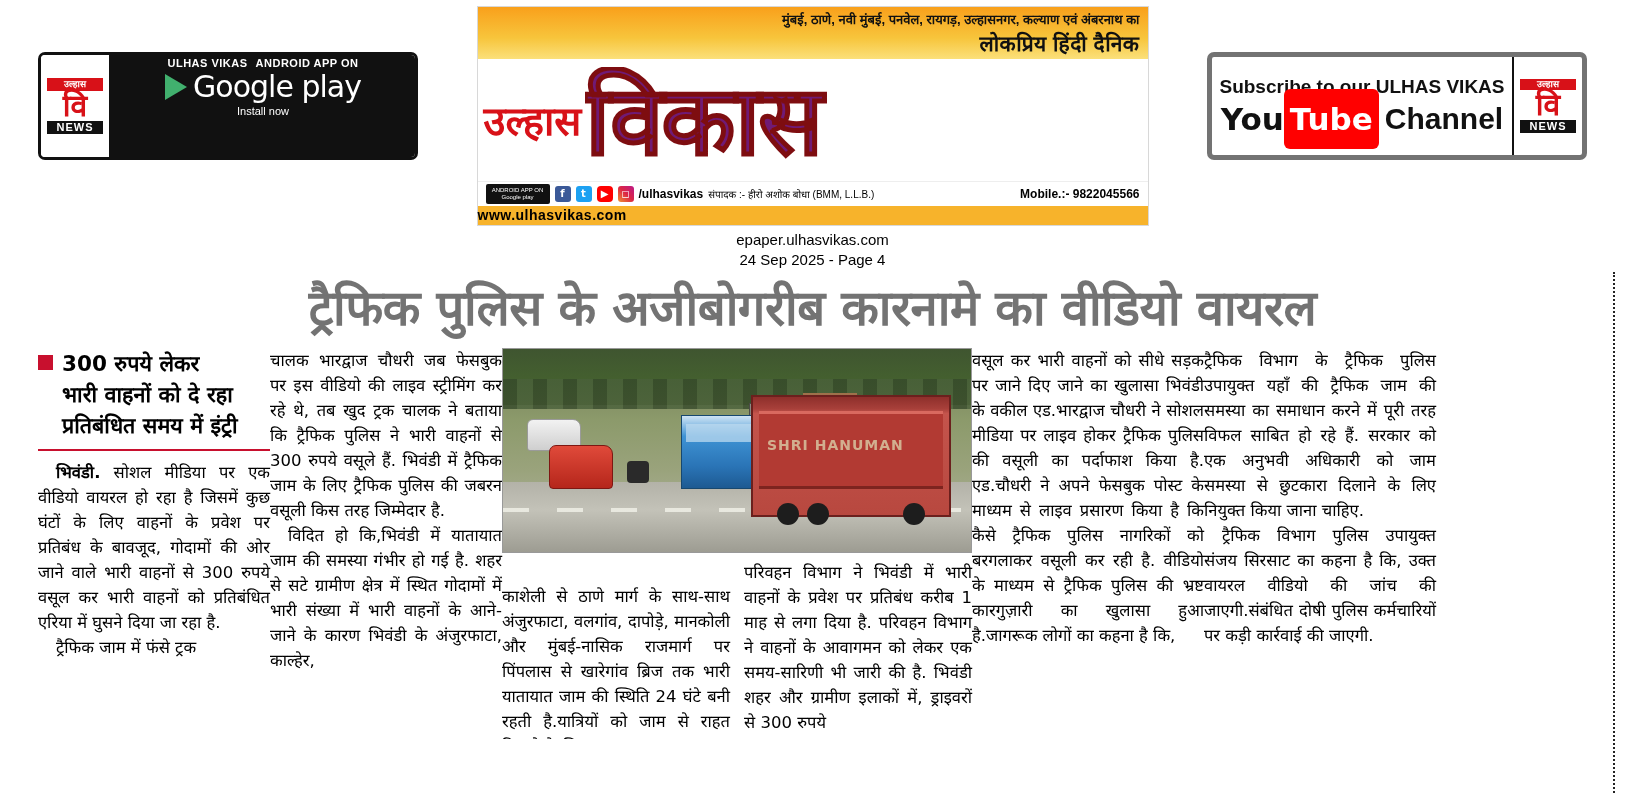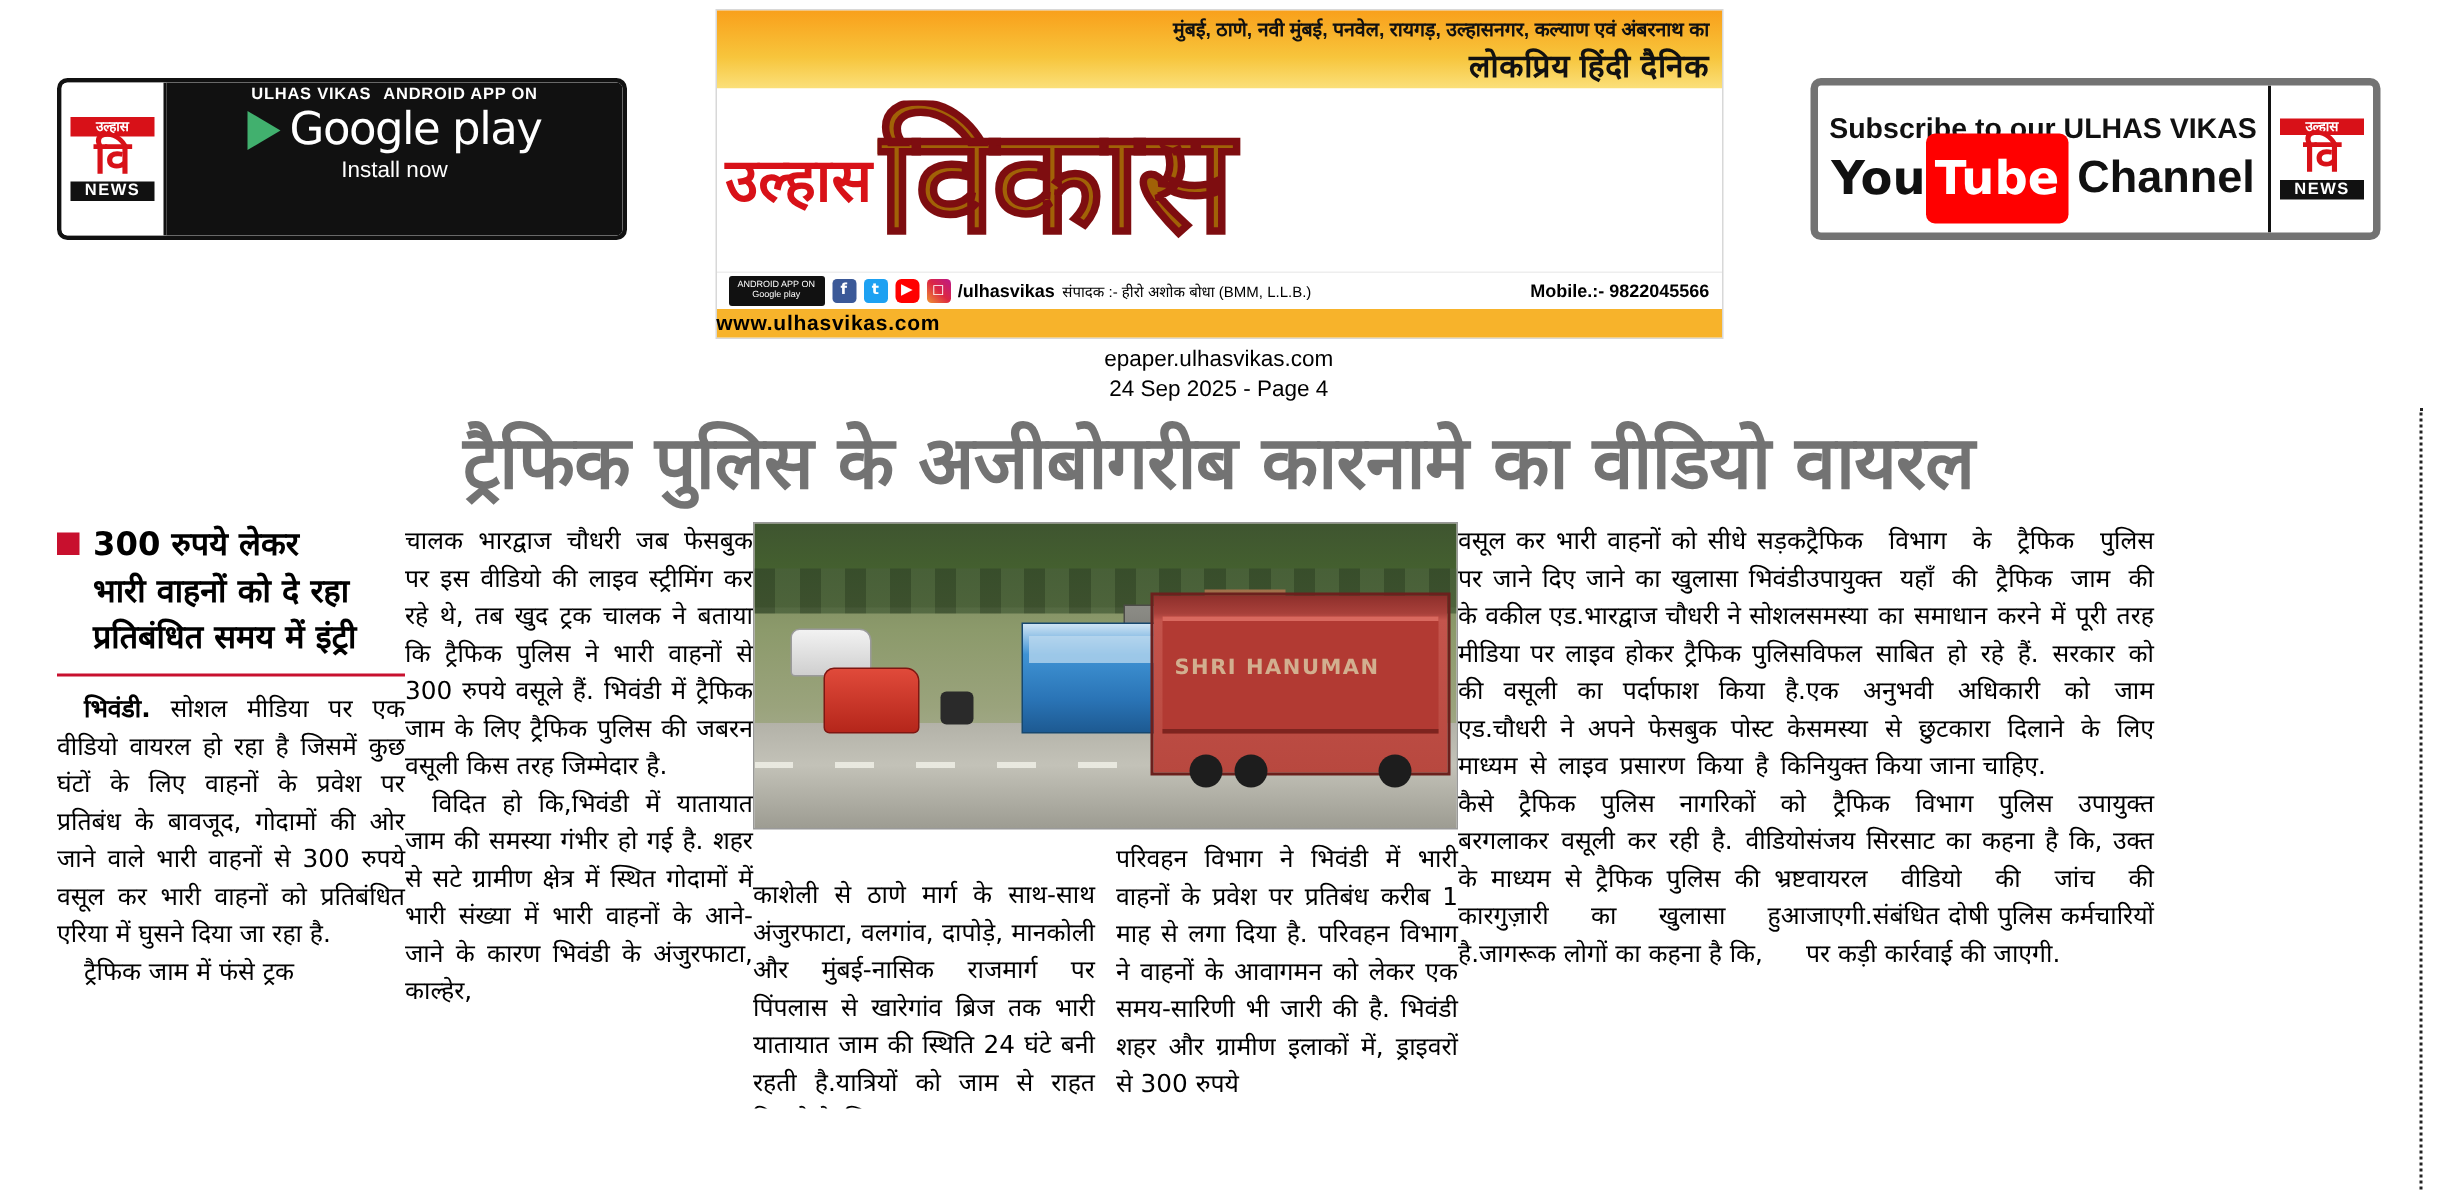--- a/index.html
+++ b/index.html
@@ -109,21 +109,21 @@
     margin-top: 1px;
   }
   .play-triangle {
     width: 0; height: 0;
     border-top: 13px solid transparent;
     border-bottom: 13px solid transparent;
     border-left: 22px solid #41b06e;
     position: relative;
   }
   .gplay-install {
-    font-size: 15px;
+    font-size: 11px;
     margin-top: 1px;
   }
 
   
   .masthead-center {
     width: 672px;
     border: 1px solid #d8d8d8;
     background: #fff;
     box-sizing: border-box;
     position: relative;
@@ -160,21 +160,21 @@
     color: #d81118;
     line-height: 42px;
     padding-right: 4px;
     font-family: "DejaVu Sans", sans-serif;
   }
   .mast-vikas {
     flex: 1;
     font-size: 96px;
     line-height: 108px;
     font-weight: bold;
-    color: #a16207;
+    color: #701a75;
     font-family: "DejaVu Sans", sans-serif;
     letter-spacing: -2px;
     -webkit-text-stroke: 2px #7e0d10;
     white-space: nowrap;
     overflow: hidden;
   }
   .mast-social {
     display: flex;
     align-items: center;
     gap: 5px;
@@ -384,21 +384,21 @@
     position: absolute; left: 0; bottom: 0; width: 100%; height: 70px;
     background: linear-gradient(180deg,#b3b2a8 0%, #c3c2b8 40%, #9d9c92 100%);
   }
   .ph-road:before {
     content: "";
     position: absolute; left: 0; top: 26px; width: 100%; height: 4px;
     background: repeating-linear-gradient(90deg,#efefe6 0 26px,transparent 26px 54px);
     opacity: .85;
   }
   .ph-truck-main {
-    position: absolute; right: 4px; top: 46px; width: 200px; height: 122px;
+    position: absolute; right: 20px; top: 46px; width: 200px; height: 122px;
     background: linear-gradient(180deg,#8e2f2b 0%, #a8403a 10%, #c4544c 14%, #b8483f 100%);
     border: 2px solid #6b201d;
     box-sizing: border-box;
   }
   .ph-truck-main:before {
     content: "";
     position: absolute; left: 6px; top: 14px; right: 6px; height: 72px;
     background: #b23a33;
     border-top: 3px solid #d9695f;
     border-bottom: 3px solid #7d241f;

